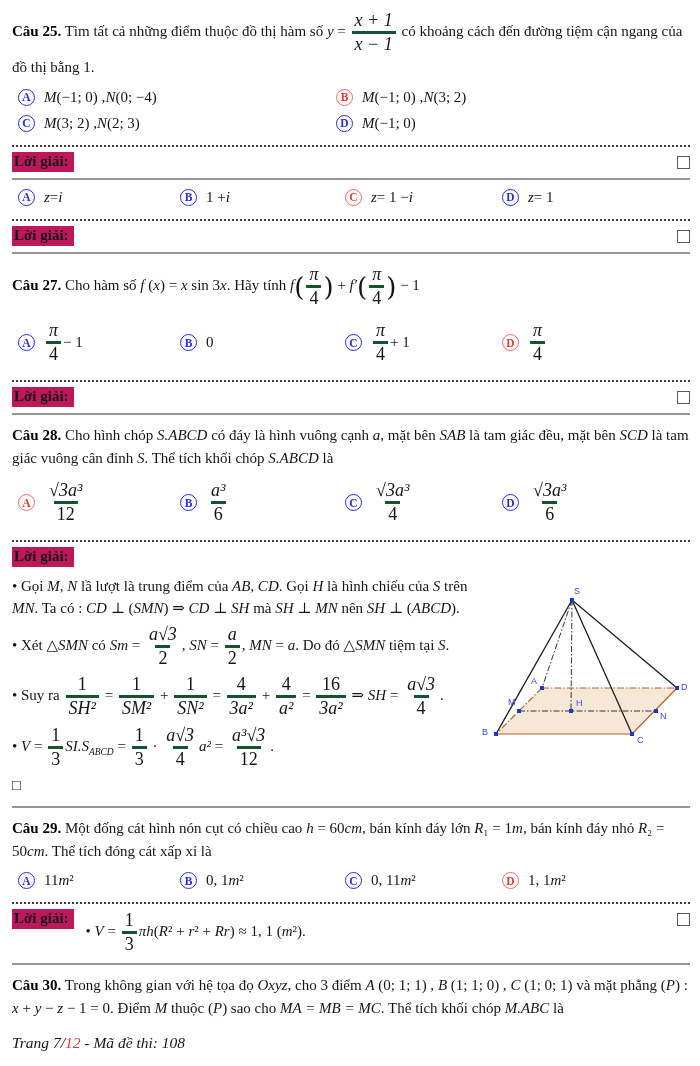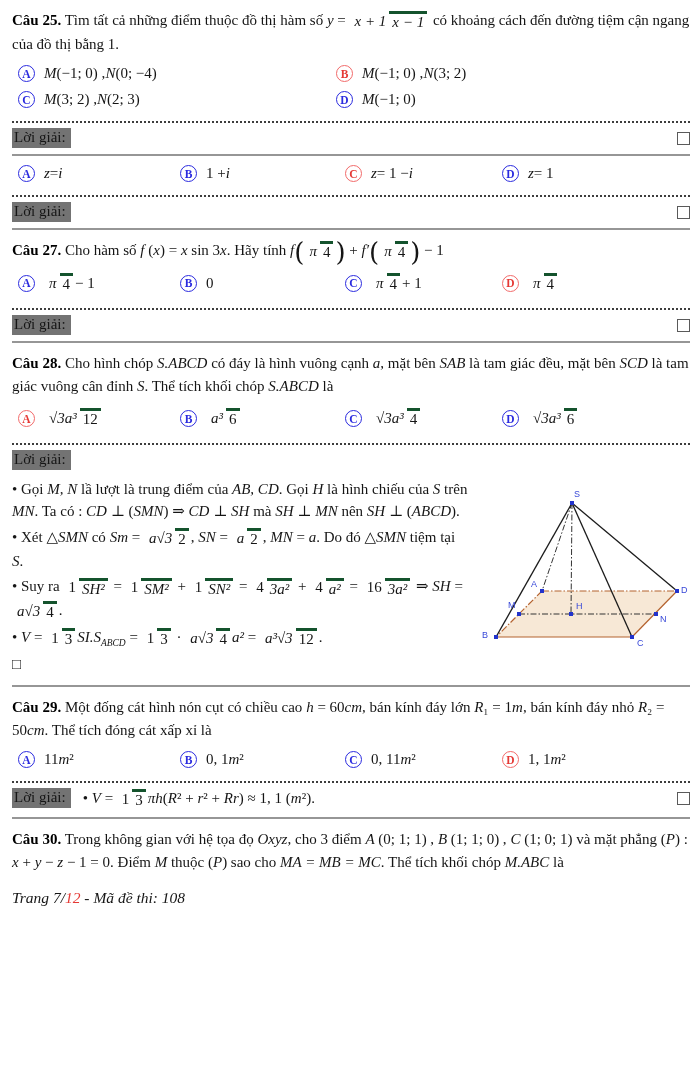--- a/index.html
+++ b/index.html
@@ -3,33 +3,33 @@
 <meta charset="utf-8">
 <style>
   html,body{margin:0;padding:0;background:#fff;}
   body{width:700px;height:1066px;overflow:hidden;font-family:"Liberation Serif","DejaVu Serif",serif;font-size:15px;color:#151515;}
   .page{padding:7px 10px 0 12px;box-sizing:border-box;}
   .qtext{margin:2px 0 0 0;line-height:1.55;}
   .qlabel{color:#000000;font-weight:bold;}
   .mi{font-style:italic;}
   .sub{font-size:9.5px;vertical-align:sub;}
   .bigp{font-size:26px;font-family:"DejaVu Serif",serif;vertical-align:middle;line-height:0;}
-  .frac{display:inline-flex;flex-direction:row;align-items:center;vertical-align:middle;margin:1px 2px;line-height:1.18;font-size:15px;}
+  .frac{display:inline-flex;flex-direction:column;align-items:center;vertical-align:middle;margin:1px 2px;line-height:1.18;font-size:18px;}
   .frac .n{padding:0 3px;}
   .frac .d{border-top:3px solid #14532d;padding:0 3px;}
   .opts{display:grid;margin:9px 0 2px 6px;row-gap:9px;}
   .opts.four{grid-template-columns:162px 165px 157px 1fr;}
   .opts.two{grid-template-columns:318px 1fr;}
   .opt{display:flex;align-items:center;gap:9px;}
   .circ{flex:0 0 auto;width:17px;height:17px;border:1.3px solid #2b2bdf;border-radius:50%;color:#2b2bdf;display:inline-flex;align-items:center;justify-content:center;font-size:11.5px;font-weight:bold;box-sizing:border-box;}
   .opt[data-color="r"] .circ{border-color:#f26a6a;color:#e53935;}
   .otext{display:inline-flex;align-items:center;}
   .dots{border-top:2px dotted #3d3d3d;margin:13px 0 0 0;}
   .lg-row{display:flex;align-items:flex-start;margin:5px 0 5px 0;}
-  .lg{background:#737373;font-weight:normal;padding:1px 5px 2px 2px;white-space:nowrap;}
+  .lg{background:#be185d;font-weight:bold;padding:1px 5px 2px 2px;white-space:nowrap;}
   .sol-inline{margin-left:12px;display:inline-block;}
   .chk{margin-left:auto;flex:0 0 auto;width:11px;height:11px;border:1.4px solid #5a5a5a;margin-top:4px;}
   .sep{height:2px;background:#969696;margin:6px 0 9px 0;}
   .sol-wrap{display:flex;margin-top:2px;}
   .sol-left{width:472px;line-height:1.5;}
   .sol-left p{margin:3px 0;}
   .fig-box{flex:1;display:flex;justify-content:flex-end;align-items:flex-start;}
   .footer{text-align:left;font-style:italic;font-size:15.5px;margin:14px 4px 0 0;}
   .red{color:#e53935;}
   svg text{font-family:"Liberation Sans","DejaVu Sans",sans-serif;font-size:9px;fill:#3848d8;}

